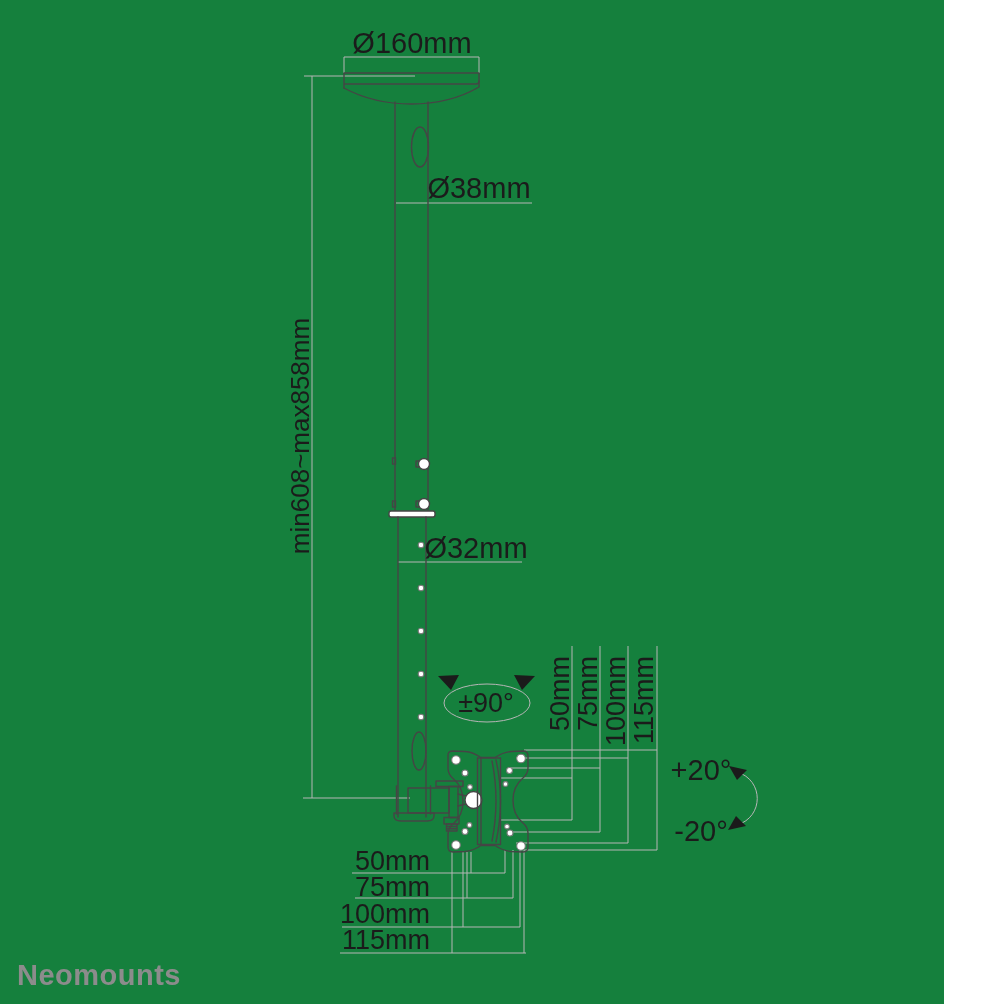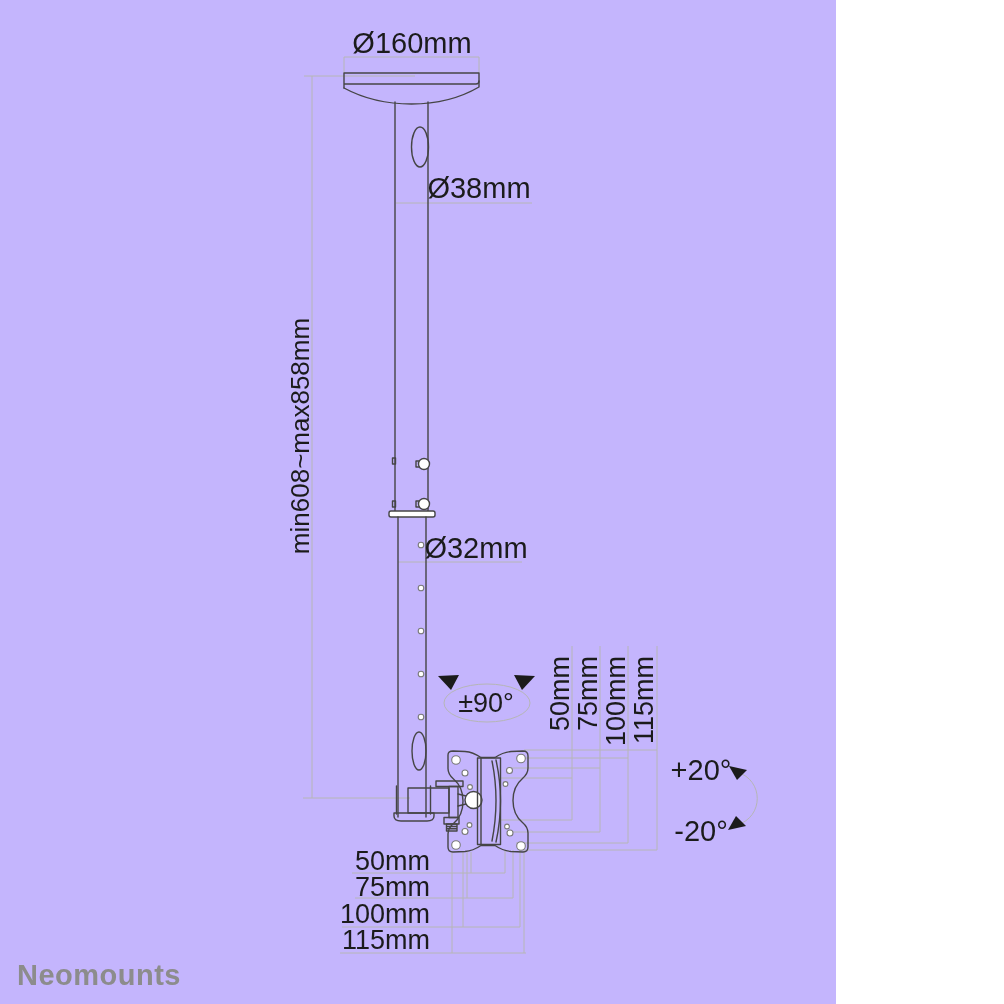--- a/index.html
+++ b/index.html
@@ -1,16 +1,16 @@
 <!DOCTYPE html>
 <html><head>
 <meta charset="utf-8">
 <style>
   html,body{margin:0;padding:0;background:#ffffff;}
-  .stage{width:836px;height:1004px;position:relative;background:#c4b5fd;overflow:hidden;}
+  .stage{width:944px;height:1004px;position:relative;background:#15803d;overflow:hidden;}
   svg{display:block;font-family:"Liberation Sans", sans-serif;}
   .outline{stroke:#454545;stroke-width:1.4;fill:none;stroke-linecap:round;stroke-linejoin:round;}
   .outline-f{stroke:#454545;stroke-width:1.4;fill:#ffffff;stroke-linejoin:round;}
   .dim{stroke:#b6b6b6;stroke-width:1;fill:none;}
   .hole{stroke:#7a7a7a;stroke-width:1.1;fill:#ffffff;}
   .lbl{fill:#1b1b1b;font-size:29px;}
   .lbl-sm{fill:#1b1b1b;font-size:27px;}
   .lbl-rot{fill:#1b1b1b;font-size:26px;}
   .arrow{fill:#1b1b1b;stroke:none;}
   .logo{fill:#8c8c8c;font-size:29px;font-weight:bold;letter-spacing:0.5px;}

